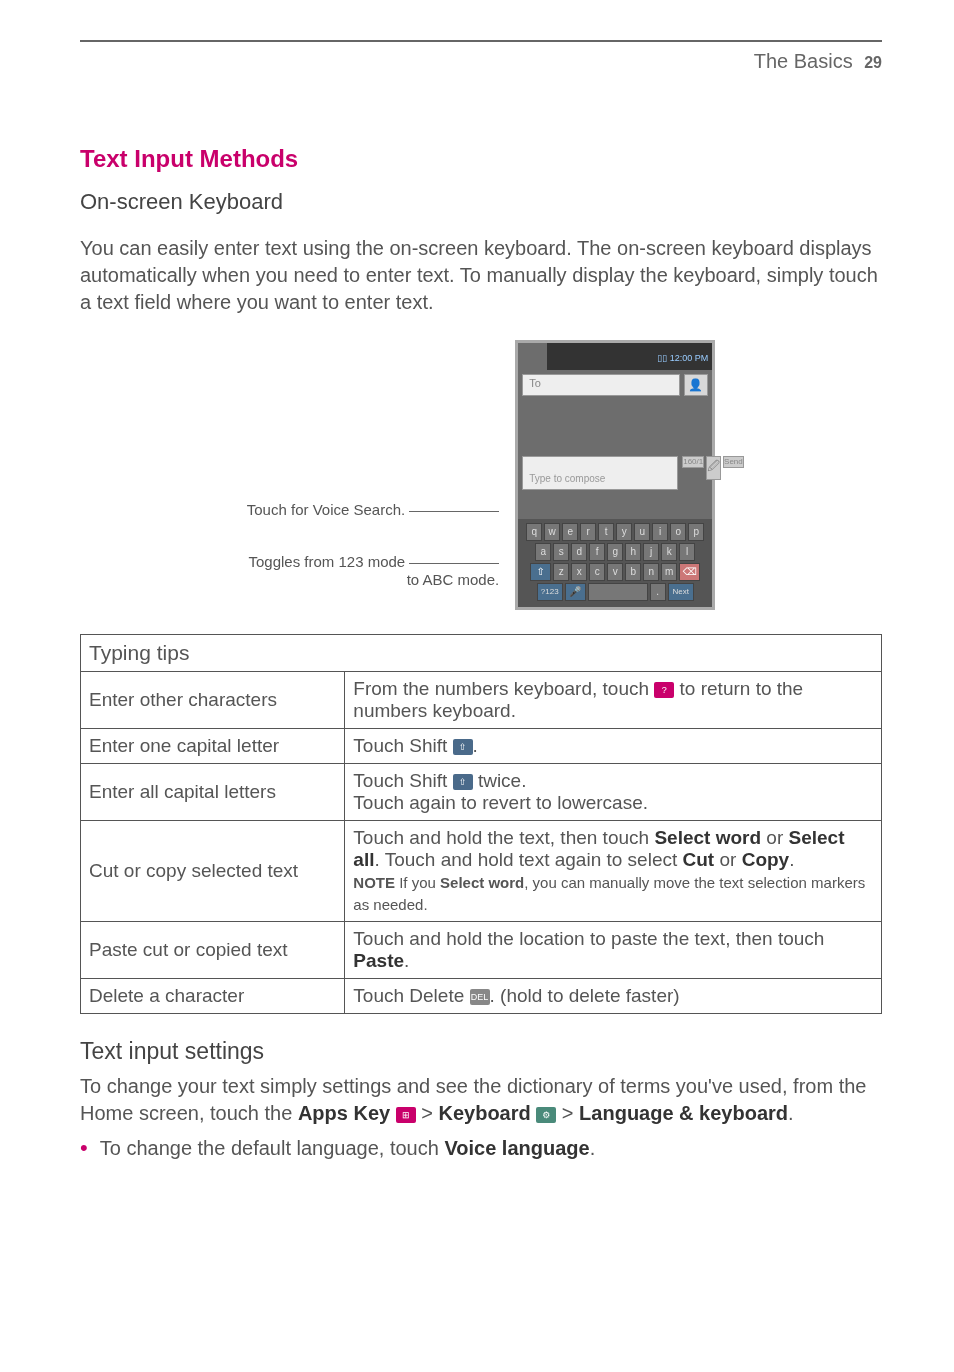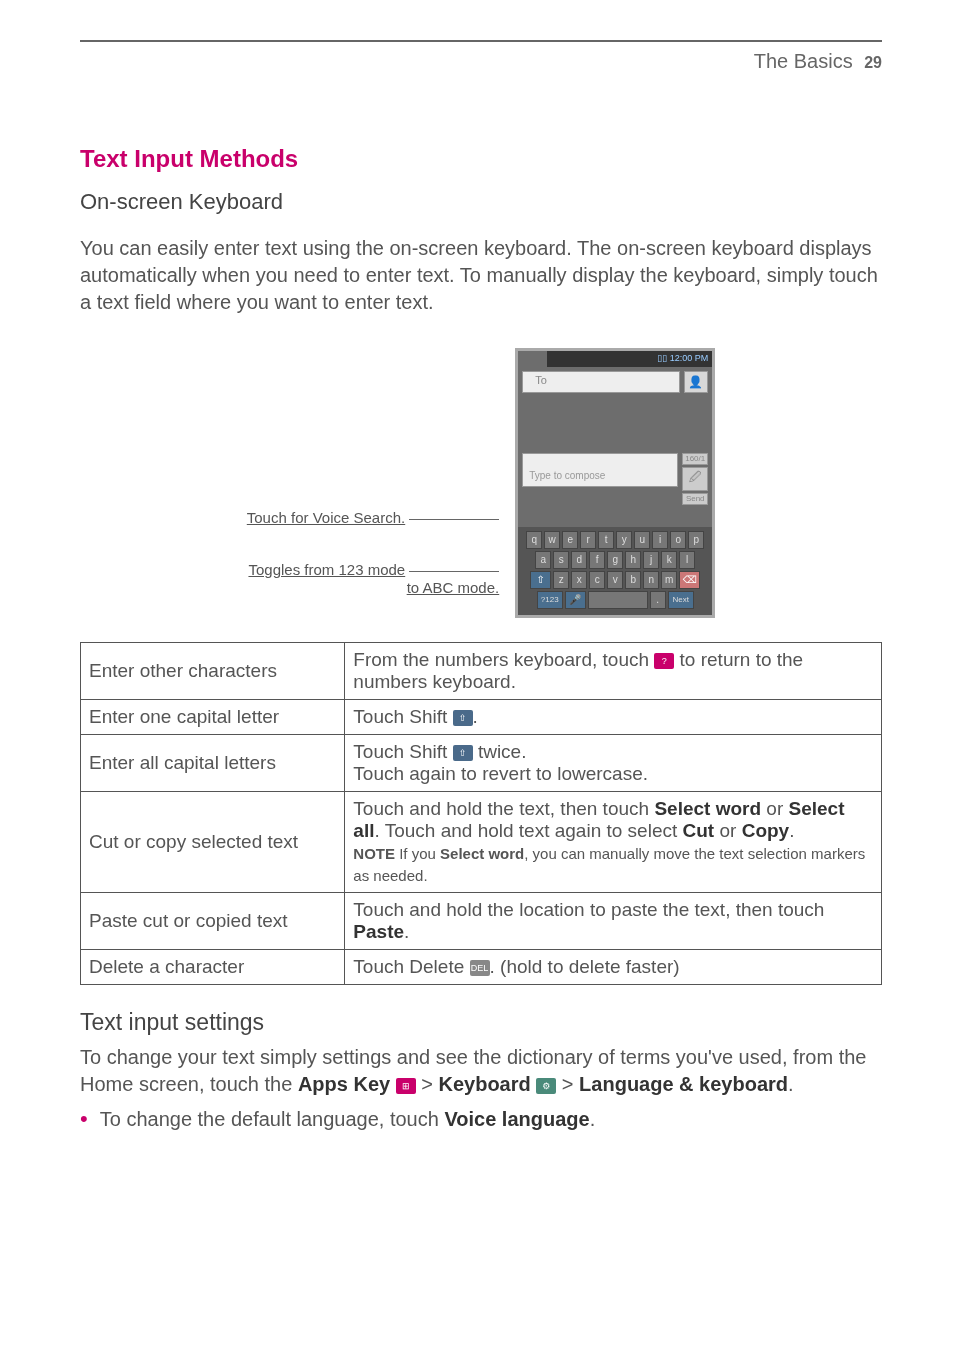--- a/index.html
+++ b/index.html
@@ -27,60 +27,59 @@
     }
     .subheading {
       font-size: 22px;
       color: #444;
       margin-bottom: 20px;
     }
     .body-text {
       font-size: 20px;
       color: #555;
       line-height: 1.35;
-      margin-bottom: 32px;
+      margin-bottom: 24px;
     }
     .figure-area {
       display: flex;
       justify-content: center;
       align-items: center;
       margin: 12px 0 24px 0;
       gap: 16px;
     }
     .callouts {
       display: flex;
       flex-direction: column;
       align-items: flex-end;
       justify-content: flex-end;
       height: 260px;
       padding-bottom: 16px;
       gap: 34px;
       font-size: 15px;
       color: #555;
       text-align: right;
       line-height: 1.2;
-      text-decoration: underline;
     }
     .callout-line { width: 90px; height: 1px; background: #666; display: inline-block; vertical-align: middle; margin-left: 4px; }
     .phone {
       width: 200px;
       height: 270px;
       border: 3px solid #aaa;
       background: #6d6d6d;
       position: relative;
       font-size: 10px;
       color: #999;
     }
-    .status-bar { height: 16px; background: #333; text-align: right; color: #9cf; font-size: 9px; padding: 2px 4px; margin-left: 29px; }
+    .status-bar { height: 27px; background: #333; text-align: right; color: #9cf; font-size: 9px; padding: 10px 4px; margin-left: 29px; }
     .to-field { margin: 4px; height: 22px; display: flex; gap: 4px; }
-    .to-input { flex: 1; background: #eee; border: 1px solid #999; padding: 2px 12px; font-size: 11px; color: #888; }
+    .to-input { flex: 1; background: #eee; border: 1px solid #999; padding: 2px 6px; font-size: 11px; color: #888; }
     .contact-btn { width: 24px; background: #d8d8d8; border: 1px solid #999; display: flex; align-items: center; justify-content: center; font-size: 12px; color: #c88; }
     .compose-area { margin: 60px 4px 4px 4px; display: flex; gap: 4px; }
     .compose-input { flex: 1; height: 26px; background: #eee; border: 1px solid #999; padding: 16px 6px; font-size: 10px; color: #999; }
-    .right-stack { width: 26px; display: flex; flex-direction: column; gap: 2px; font-size: 8px; color: #888; text-align: center; }
+    .right-stack { width: 26px; display: flex; gap: 2px; font-size: 8px; color: #888; text-align: center; }
     .right-stack div { background: #ccc; border: 1px solid #999; height: 12px; }
     .right-stack .attach { height: 24px; font-size: 12px; }
     .kb { position: absolute; bottom: 0; left: 0; right: 0; background: #555; padding: 4px; }
     .kb-row { display: flex; justify-content: center; gap: 2px; margin-bottom: 2px; }
     .kb-key { width: 16px; height: 18px; background: #777; border: 1px solid #444; font-size: 10px; color: #ddd; text-align: center; line-height: 16px; }
     .kb-key.wide { width: 21px; background: #4a6f8f; color: #fff; }
     .kb-key.orange { background: #c77; }
     .kb-key.space { width: 60px; }
     .kb-key.mode { width: 26px; background: #4a6f8f; font-size: 8px; }
 
@@ -213,20 +212,23 @@
         <div class="kb-key space"></div>
         <div class="kb-key">.</div>
         <div class="kb-key mode">Next</div>
       </div>
     </div>
   </div>
 </div>
 
 <table class="tips">
   <tbody>
+      <tr>
+        <th colspan="2">Typing tips</th>
+      </tr>
   <tr>
     <td class="left">Enter other characters</td>
     <td>
       <span>From the numbers keyboard, touch </span><span class="inline-icon">?123</span><span> to return to the numbers keyboard.</span>
     </td>
   </tr>
   <tr>
     <td class="left">Enter one capital letter</td>
     <td>
       <span>Touch Shift </span><span class="inline-icon blue">⇧</span><span>.</span>

